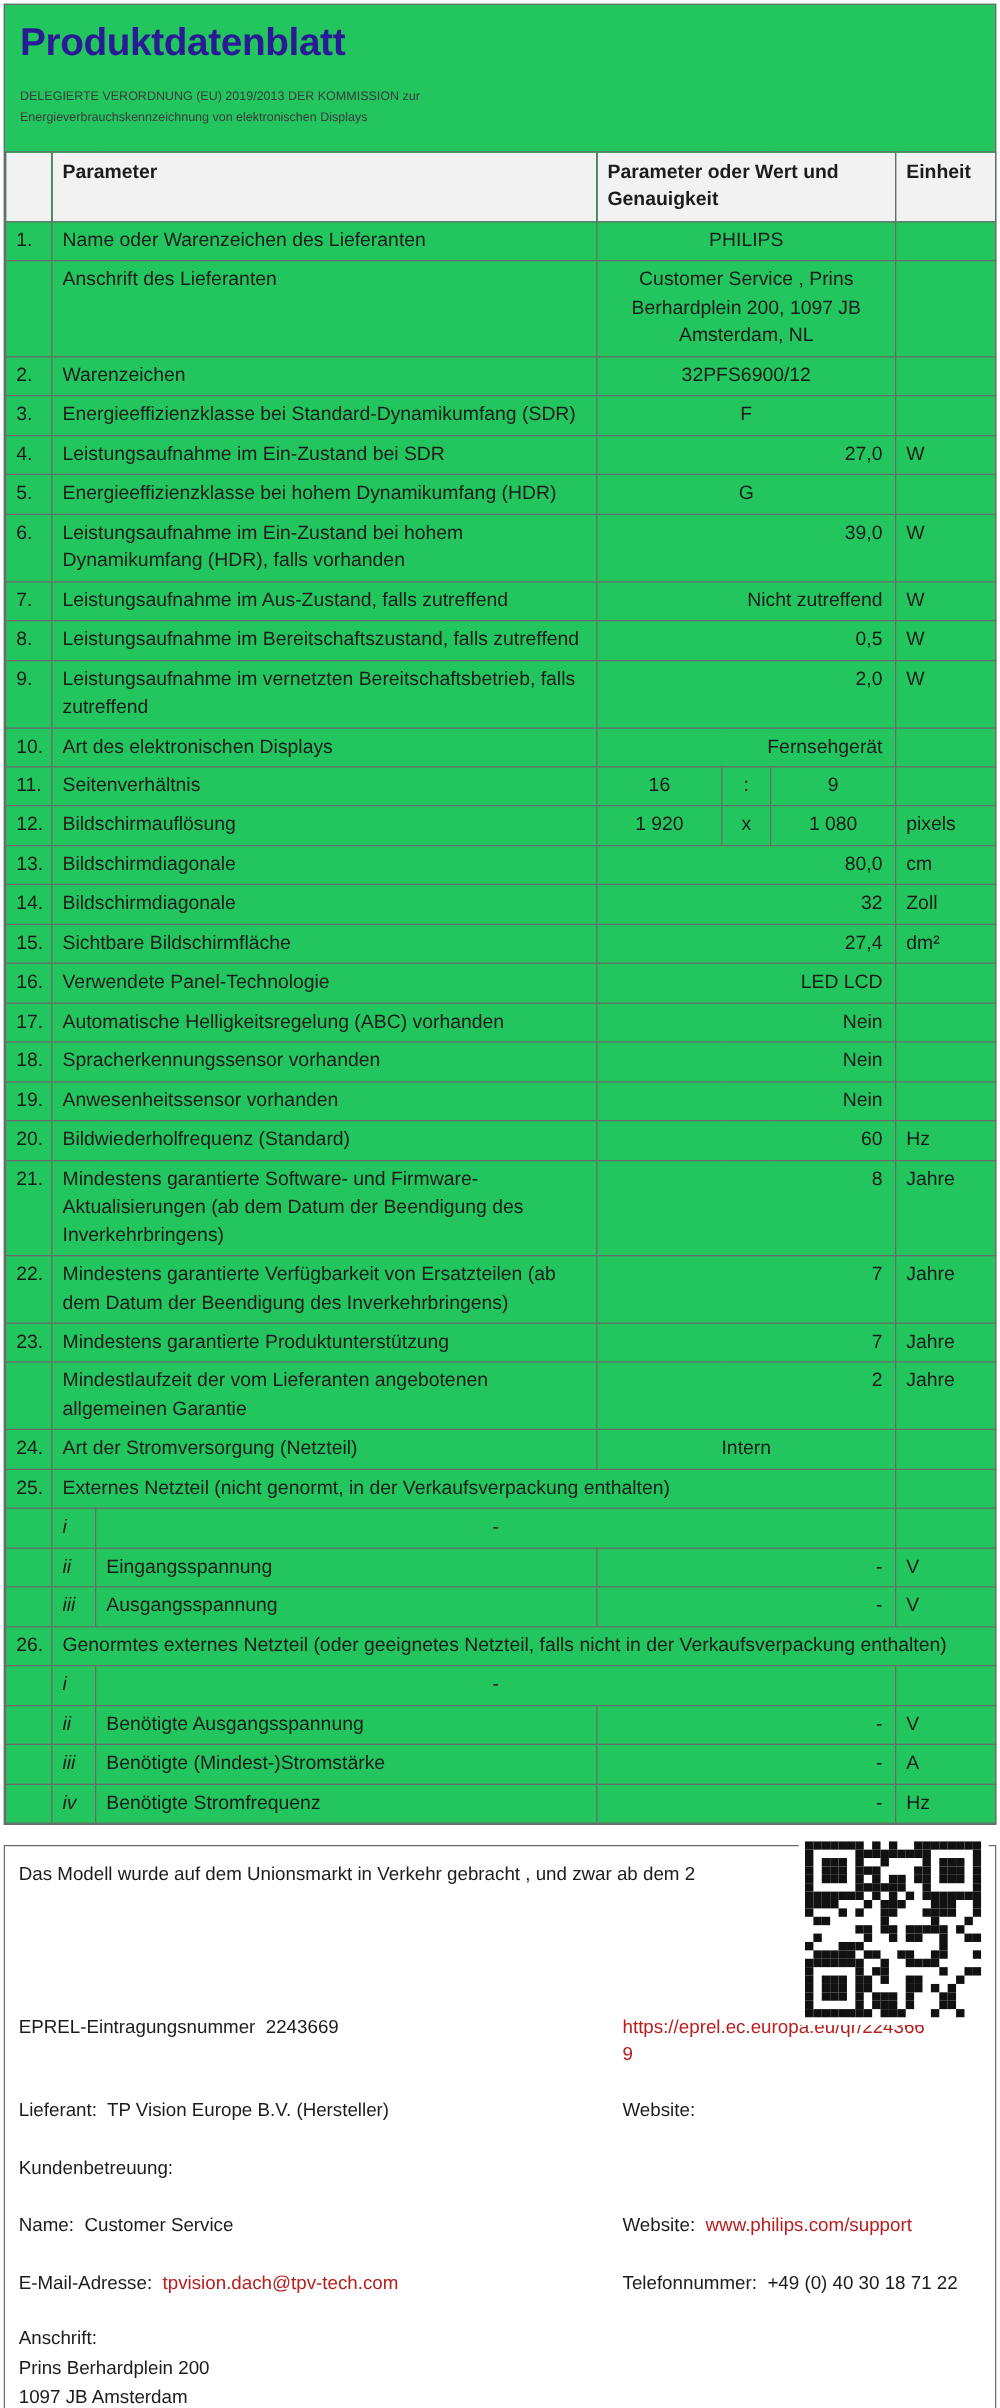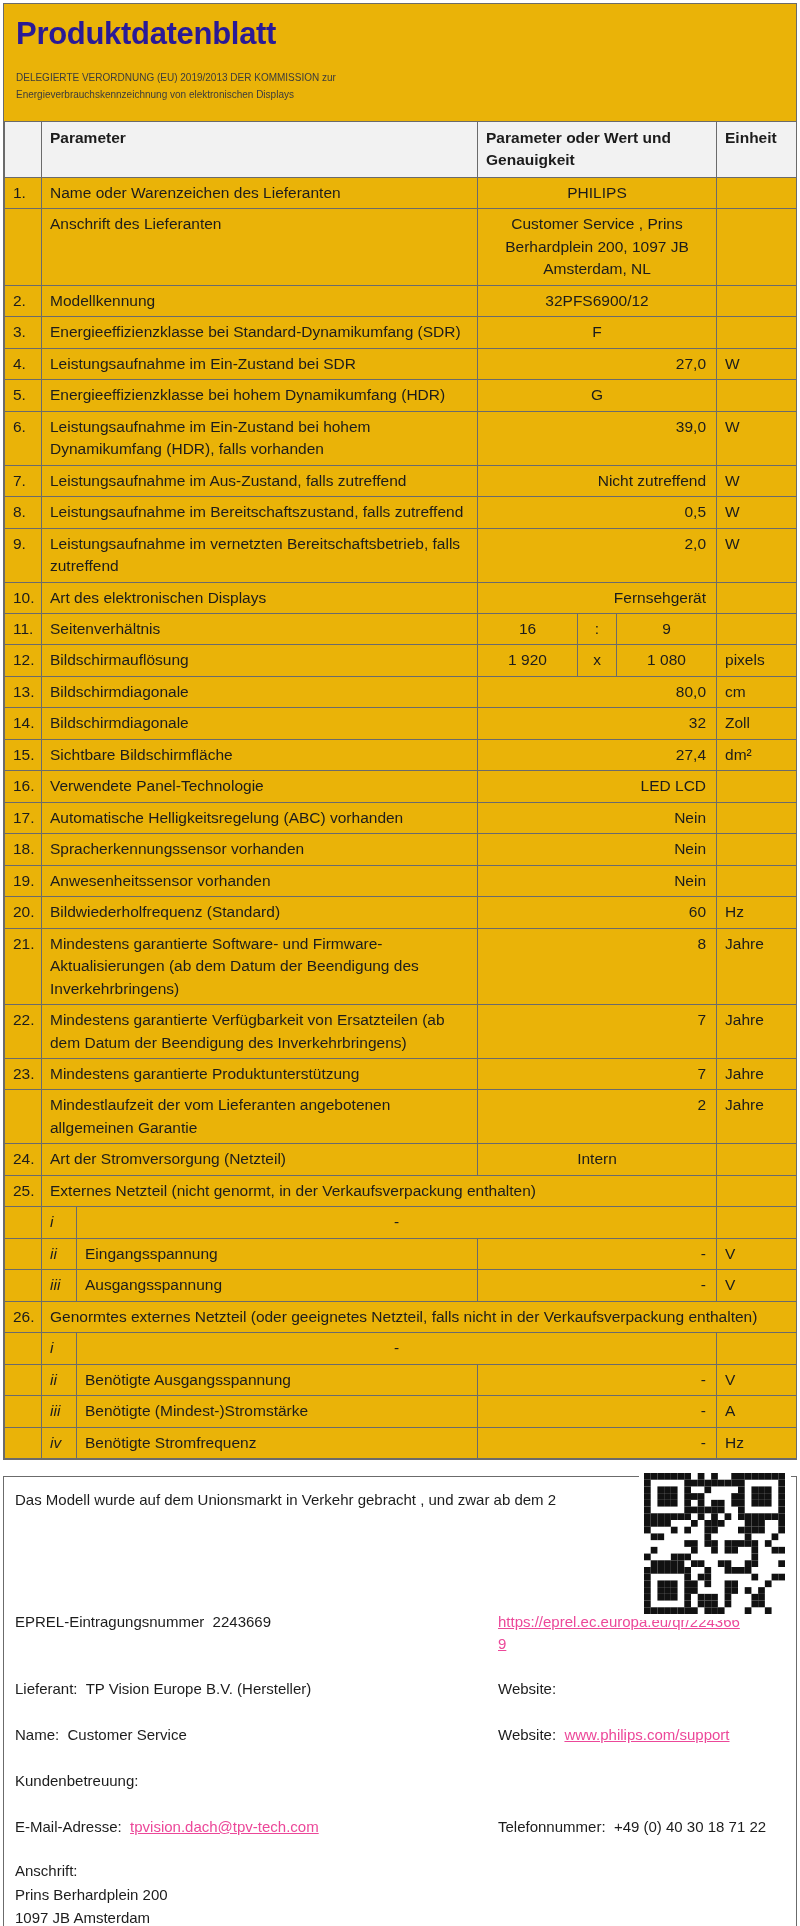--- a/index.html
+++ b/index.html
@@ -2,21 +2,21 @@
 <html><head>
 <meta charset="utf-8">
 <style>
   html,body{margin:0;padding:0;}
   body{
     width:800px;min-height:1926px;background:#ffffff;
     font-family:"Liberation Sans", sans-serif;color:#1c1c1c;
     position:relative;overflow:hidden;
   }
   .doc{
-    margin:3px 3px 0 3px;border:1px solid #6b6b6b;background:#eab308;
+    margin:3px 3px 0 3px;border:1px solid #6b6b6b;background:#22c55e;
   }
   .titleblock{padding:10px 12px 6px 12px;}
   h1.title{
     margin:2px 0 18px 0;font-size:31px;font-weight:bold;
     color:#2a1a96;letter-spacing:-0.3px;
   }
   .subtitle{font-size:10px;line-height:1.65;color:#3c3c3c;margin-bottom:12px;}
   table.t{
     width:100%;border-collapse:collapse;table-layout:fixed;
     font-size:15.5px;
@@ -40,21 +40,21 @@
   }
   .fb-note{width:670px;white-space:nowrap;overflow:hidden;}
   .qr{
     position:absolute;top:-9px;right:5px;width:152px;height:152px;
     background:#fff;padding:5px;box-sizing:border-box;
   }
   .fb-row{display:grid;grid-template-columns:483px 1fr;align-items:start;}
   .fb-eprel{margin-top:100px;}
   .fb-gap{margin-top:24px;}
   .lab{font-weight:normal;}
-  .a-link{color:#ec4899;text-decoration:underline;cursor:pointer;}
+  .a-link{color:#b91c1c;cursor:pointer;}
   .eprel-link{display:inline-block;max-width:250px;word-break:break-all;}
   .phone-cell{max-width:292px;}
   .addr{margin-top:22px;}
   .addr div{line-height:1.55;}
 </style>
 </head>
 <body>
 
 <div class="doc">
   <div class="titleblock">
@@ -90,21 +90,21 @@
       <td class="unit"></td>
     </tr>
     <tr>
       <td class="nc"></td>
       <td colspan="2">Anschrift des Lieferanten</td>
       <td class="val al" colspan="3">Customer Service , Prins Berhardplein 200, 1097 JB Amsterdam, NL</td>
       <td class="unit"></td>
     </tr>
     <tr>
       <td class="nc">2.</td>
-      <td colspan="2">Modellkennung</td>
+      <td colspan="2">Warenzeichen</td>
       <td class="val al" colspan="3">32PFS6900/12</td>
       <td class="unit"></td>
     </tr>
     <tr>
       <td class="nc">3.</td>
       <td colspan="2">Energieeffizienzklasse bei Standard-Dynamikumfang (SDR)</td>
       <td class="val al" colspan="3">F</td>
       <td class="unit"></td>
     </tr>
     <tr>
@@ -548,34 +548,34 @@
       <span class="lab">Lieferant:</span>&nbsp;
       <span>TP Vision Europe B.V. (Hersteller)</span>
     </div>
     <div>
       <span class="lab">Website:</span>
     </div>
   </div>
 
   <div class="fb-row fb-gap">
     <div>
+      <span class="lab">Kundenbetreuung:</span>
+    </div>
+    <div></div>
+  </div>
+
+  <div class="fb-row fb-gap">
+    <div>
       <span class="lab">Name:</span>&nbsp;
       <span>Customer Service</span>
     </div>
     <div>
       <span class="lab">Website:</span>&nbsp;
       <span class="a-link">www.philips.com/support</span>
     </div>
-  </div>
-
-  <div class="fb-row fb-gap">
-    <div>
-      <span class="lab">Kundenbetreuung:</span>
-    </div>
-    <div></div>
   </div>
 
   <div class="fb-row fb-gap">
     <div>
       <span class="lab">E-Mail-Adresse:</span>&nbsp;
       <span class="a-link">tpvision.dach@tpv-tech.com</span>
     </div>
     <div class="phone-cell">
       <span class="lab">Telefonnummer:</span>&nbsp;
       <span>+49 (0) 40 30 18 71 22</span>

